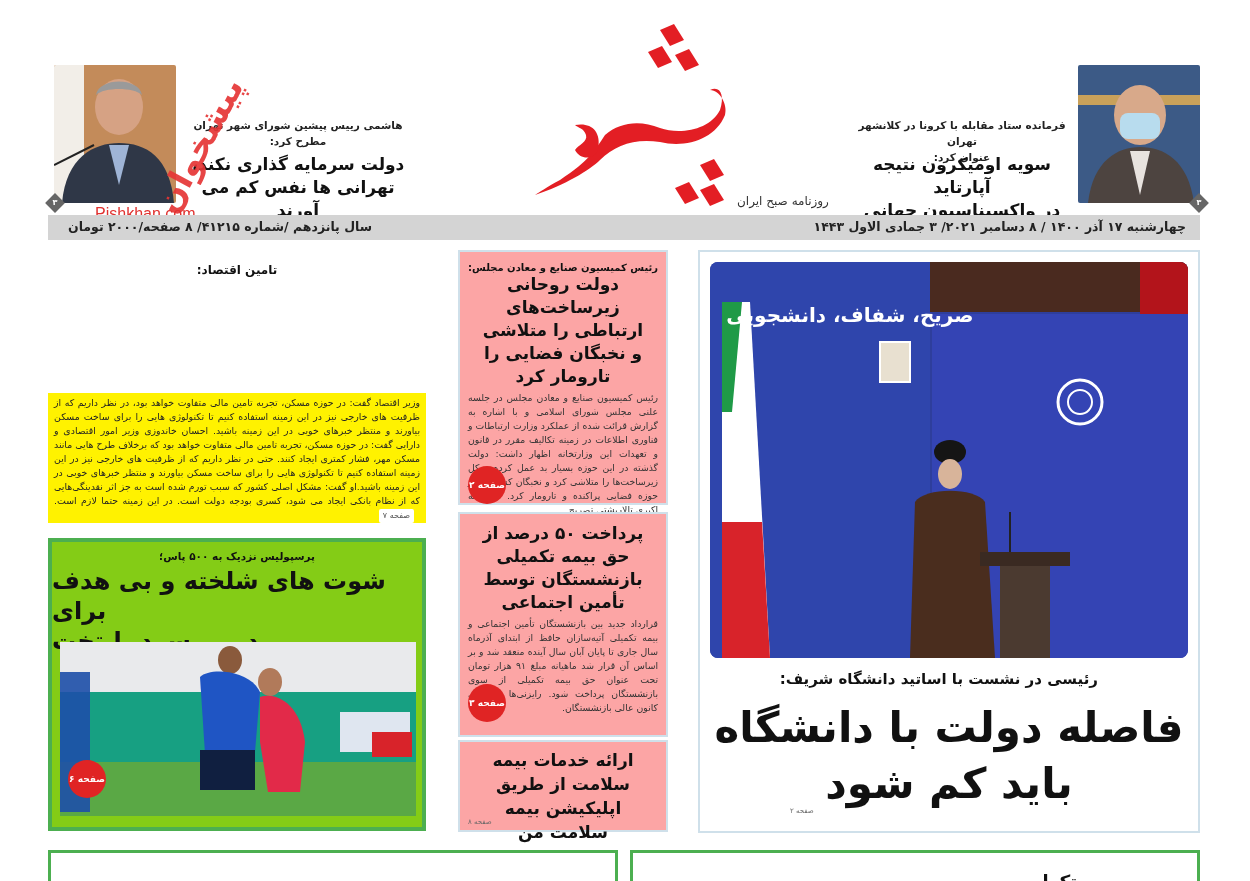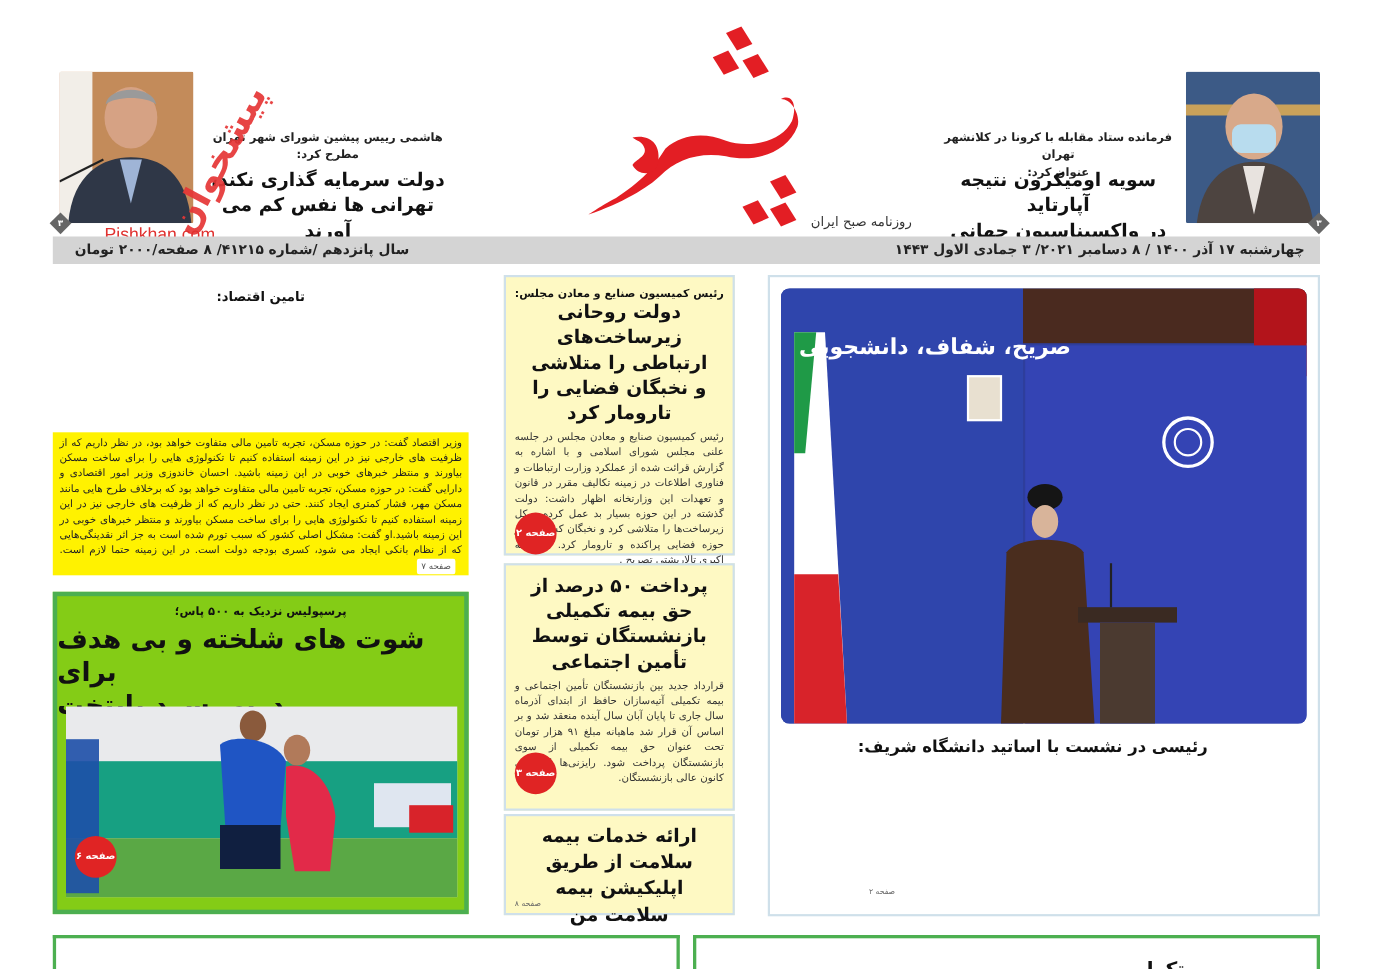--- a/index.html
+++ b/index.html
@@ -36,21 +36,21 @@
   .econ .body .pg { display: inline-block; background: #fff; color: #555; font-size: 8px; padding: 0 4px; margin-right: 6px; border-radius: 2px; }
 
   .sport { left: 48px; top: 538px; width: 378px; height: 293px; border: 4px solid #4caf50; background: #84cc16; }
   .sport .kicker { text-align: center; font-size: 10.5px; font-weight: bold; margin-top: 8px; }
   .sport .headline { text-align: left; font-size: 24px; font-weight: bold; line-height: 30px; margin-top: 4px; }
   .sport .photo { position: absolute; left: 8px; top: 100px; width: 356px; height: 174px; border-radius: 0; overflow: hidden; }
 
   .red-badge { position: absolute; width: 38px; height: 38px; background: #e02424; border-radius: 50%; color: #fff; font-size: 9px; font-weight: bold; text-align: center; line-height: 38px; }
 
   
-  .mid-box { left: 458px; top: 250px; width: 210px; border: 2px solid #cfe0ea; background: #fef9c3; }
+  .mid-box { left: 458px; top: 250px; width: 210px; border: 2px solid #cfe0ea; background: #fca5a5; }
   .mid-box .kicker { text-align: center; font-size: 10px; font-weight: bold; margin-top: 10px; }
   .mid-box .headline { text-align: center; font-size: 17px; font-weight: bold; line-height: 23px; padding: 0 20px; }
   .mid-box .body { font-size: 9.3px; line-height: 14px; text-align: justify; padding: 3px 8px 0 8px; color: #333; }
 
   .box1 { height: 255px; }
   .box2 { top: 512px; height: 225px; }
   .box3 { top: 740px; height: 92px; }
   .box3 .headline { margin-top: 6px; line-height: 24px; }
   .pg-small { position: absolute; font-size: 7px; color: #666; }
 
@@ -219,20 +219,24 @@
       <ellipse cx="240" cy="212" rx="12" ry="15" fill="#d8b49a"></ellipse>
       <path d="M205 240 C 215 225, 265 225, 275 240 L 285 396 L 200 396 z" fill="#4a2d1e"></path>
 
       <rect x="270" y="290" width="90" height="14" fill="#3a2a22"></rect>
       <rect x="290" y="304" width="50" height="92" fill="#4b3a30"></rect>
       <line x1="300" y1="290" x2="300" y2="250" stroke="#222" stroke-width="2"></line>
       <text x="140" y="60" font-size="20" fill="#ffffff" font-family="DejaVu Sans, sans-serif" text-anchor="middle" font-weight="bold">صریح، شفاف، دانشجویی</text>
     </svg>
   </div>
   <div class="kicker">رئیسی در نشست با اساتید دانشگاه شریف:</div>
+  <div class="headline">
+    <div>فاصله دولت با دانشگاه</div>
+    <div>باید کم شود</div>
+  </div>
   <span class="pg-small">صفحه ۲</span>
 </div>
 
 <div class="abs bottom-l">
   <span class="cut-headline">...</span>
 </div>
 <div class="abs bottom-r">
   <span class="cut-headline">تکرار...</span>
 </div>
 

